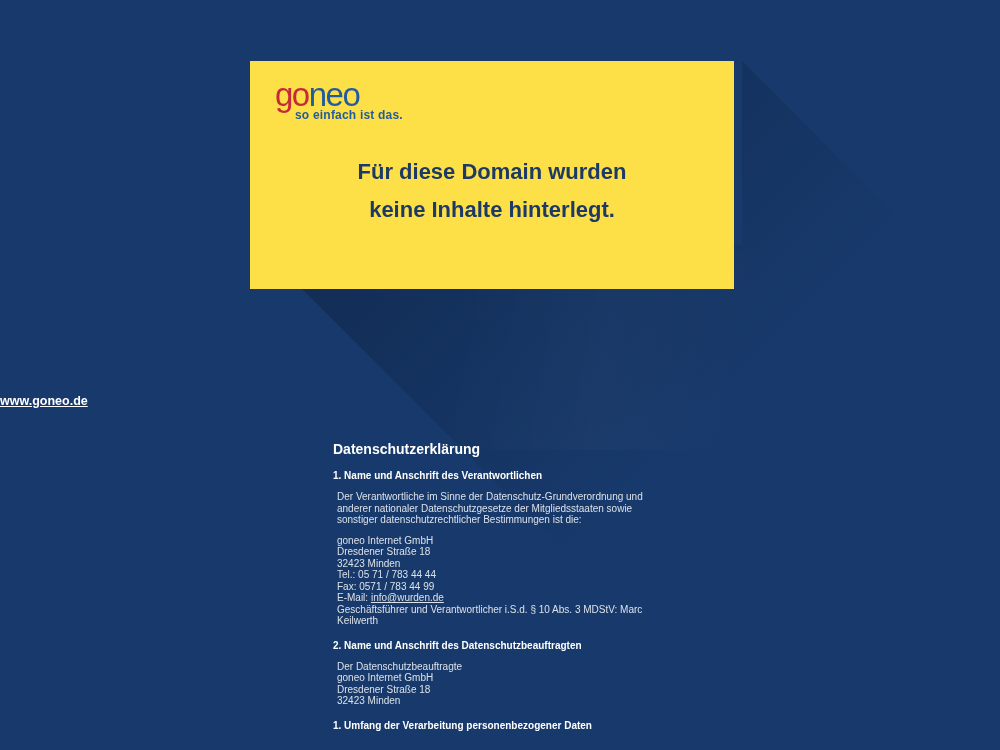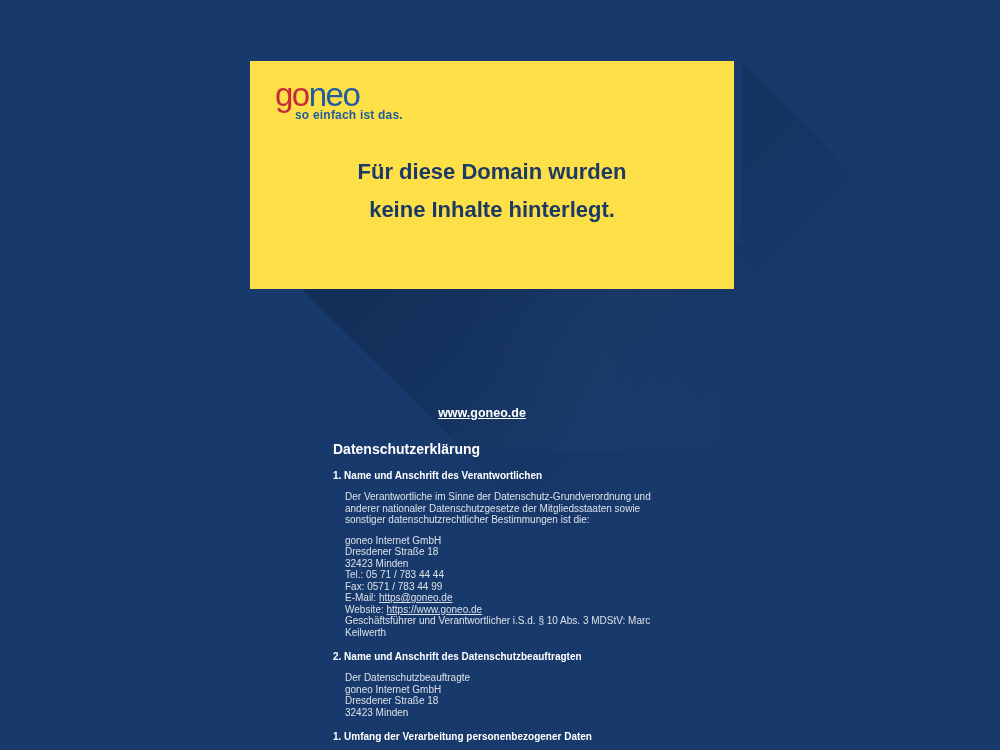--- a/index.html
+++ b/index.html
@@ -62,22 +62,22 @@
     font-size: 22px;
     line-height: 38px;
     font-weight: bold;
     color: #1D3A66;
     white-space: pre-line;
   }
 
   
   .hero-link-row {
     position: absolute;
-    left: 0; top: 403px; width: 964px;
-    text-align: center;
+    left: 0; top: 391px; width: 964px;
+    text-align: left;
   }
   .hero-link {
     color: #ffffff;
     font-size: 12.5px;
     font-weight: bold;
     text-decoration: underline;
     cursor: pointer;
   }
 
   
@@ -96,21 +96,21 @@
     font-weight: bold;
     margin: 0 0 10px 0;
   }
   .section-heading {
     color: #ffffff;
     font-size: 10px;
     line-height: 13px;
     font-weight: bold;
     margin: 12px 0 9px 0;
   }
-  .para, .addr-block { margin: 0 0 9px 12px; }
+  .para, .addr-block { margin: 0 0 9px 4px; }
   .addr-line { display: block; }
   .text-link {
     color: #DCE1E8;
     text-decoration: underline;
     cursor: pointer;
   }
 </style>
 </head>
 <body>
 
@@ -139,22 +139,21 @@
   <div class="section-heading">1. Name und Anschrift des Verantwortlichen</div>
 
   <div class="para">Der Verantwortliche im Sinne der Datenschutz-Grundverordnung und anderer nationaler Datenschutzgesetze der Mitgliedsstaaten sowie sonstiger datenschutzrechtlicher Bestimmungen ist die:</div>
 
   <div class="addr-block">
     <span class="addr-line">goneo Internet GmbH</span>
     <span class="addr-line">Dresdener Straße 18</span>
     <span class="addr-line">32423 Minden</span>
     <span class="addr-line">Tel.: 05 71 / 783 44 44</span>
     <span class="addr-line">Fax: 0571 / 783 44 99</span>
-    <span class="addr-line"><span>E-Mail: </span><a class="text-link">https@goneo.de</a></span>
-    <span class="addr-line"><span>Website: </span><a class="text-link">https://www.goneo.de</a></span>
+    <span class="addr-line"><span>E-Mail: </span><a class="text-link">info@wurden.de</a></span>
     <span>Geschäftsführer und Verantwortlicher i.S.d. § 10 Abs. 3 MDStV: Marc Keilwerth</span>
   </div>
 
   <div class="section-heading">2. Name und Anschrift des Datenschutzbeauftragten</div>
 
   <div class="addr-block">
     <span class="addr-line">Der Datenschutzbeauftragte</span>
     <span class="addr-line">goneo Internet GmbH</span>
     <span class="addr-line">Dresdener Straße 18</span>
     <span class="addr-line">32423 Minden</span>

